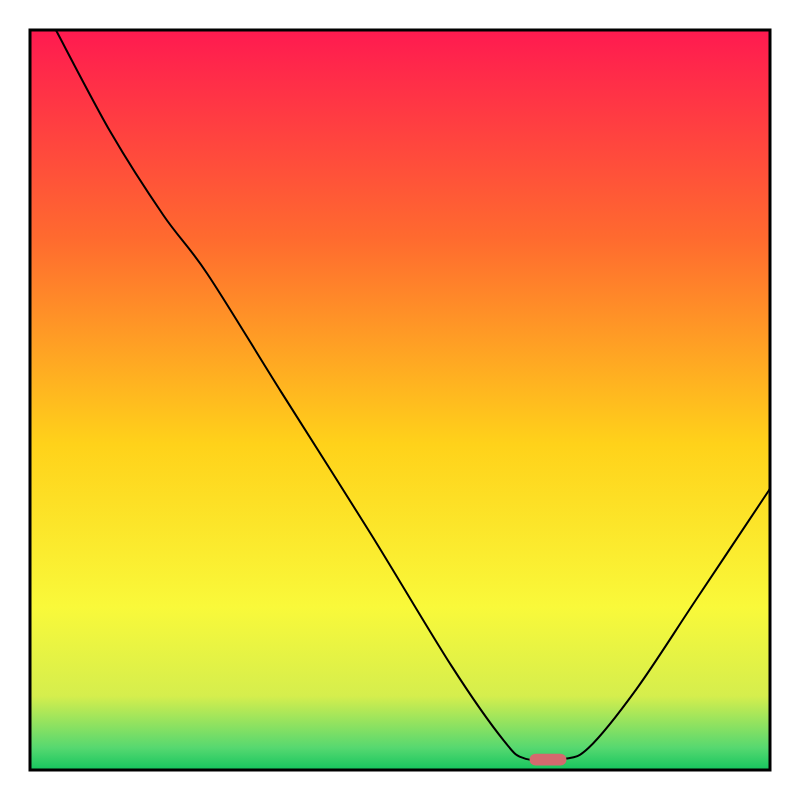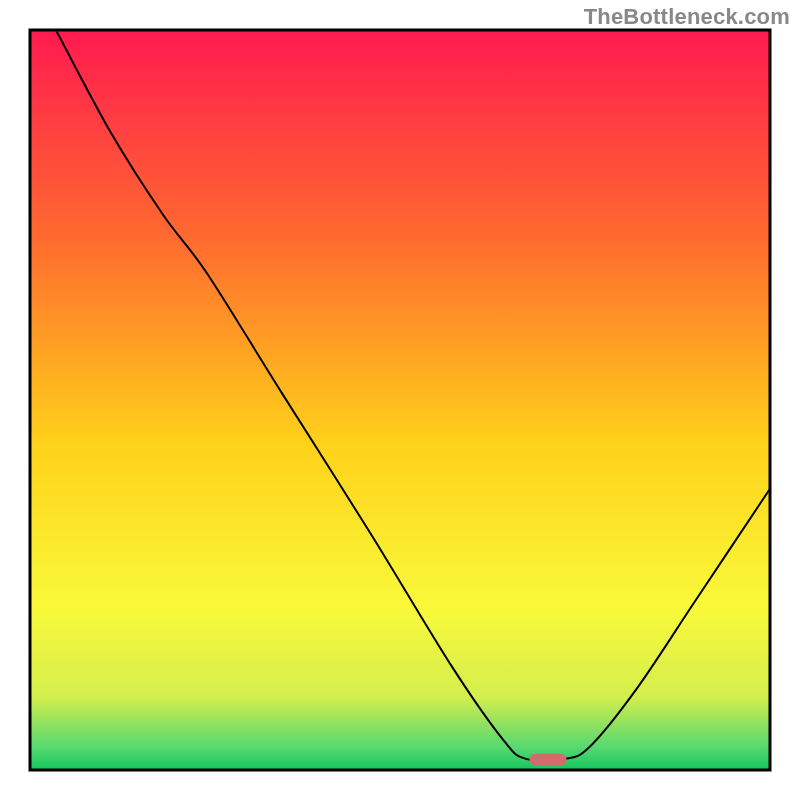--- a/index.html
+++ b/index.html
@@ -26,21 +26,20 @@
     letter-spacing: 0.2px;
   }
   svg {
     display: block;
   }
 </style>
 </head>
 <body>
 
 <div class="container">
-  <div class="watermark">TheBottleneck.com</div>
   <svg id="chart-svg" width="800" height="800" viewBox="0 0 800 800">
     <defs>
       <linearGradient id="bg-grad" x1="0" y1="0" x2="0" y2="1">
           <stop offset="0%" stop-color="#ff1a50"></stop>
           <stop offset="28.000000000000004%" stop-color="#ff6a2f"></stop>
           <stop offset="56.00000000000001%" stop-color="#ffd21a"></stop>
           <stop offset="78%" stop-color="#f9f93a"></stop>
           <stop offset="90%" stop-color="#d5ee4d"></stop>
           <stop offset="97%" stop-color="#56d870"></stop>
           <stop offset="100%" stop-color="#15c55e"></stop>

